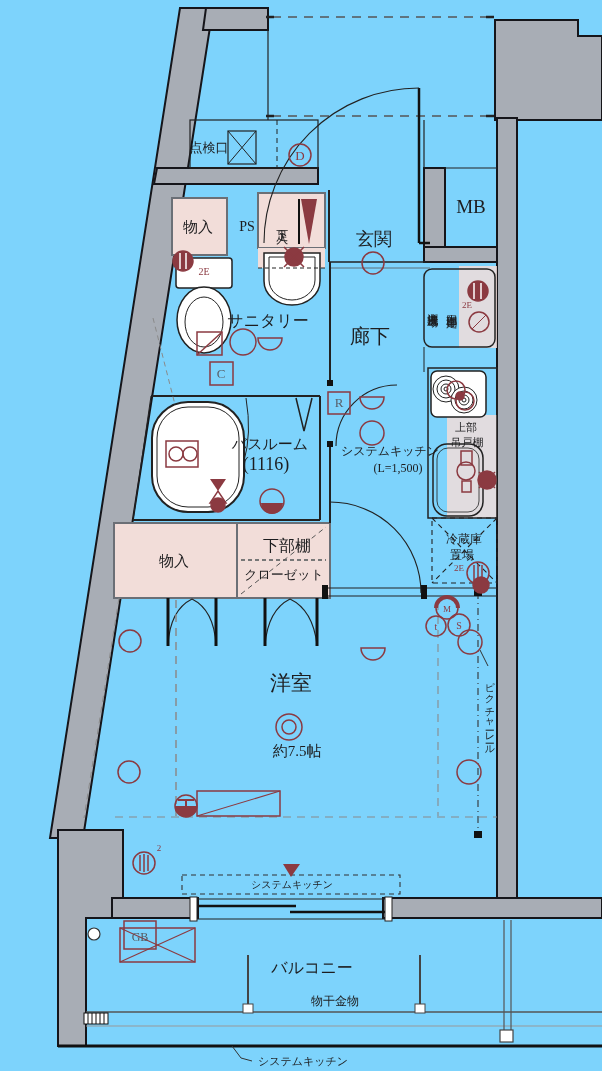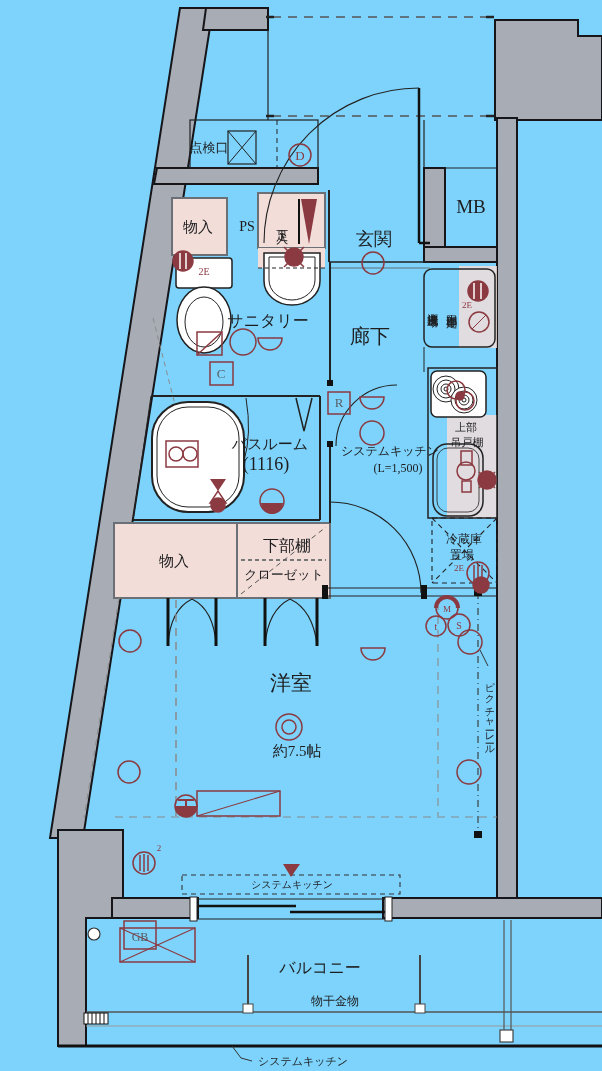--- a/index.html
+++ b/index.html
@@ -339,19 +339,19 @@
       <div class="lbl" style="left: 174px; top: 562px; font-size: 15px;">物入</div>
       <div class="lbl" style="left: 287px; top: 546px; font-size: 16px;">下部棚</div>
       <div class="lbl" style="left: 284px; top: 575px; font-size: 13px;">クローゼット</div>
       <div class="lbl" style="left: 291px; top: 683px; font-size: 21px;">洋室</div>
       <div class="lbl" style="left: 297px; top: 752px; font-size: 15px;">約7.5帖</div>
       <div class="lbl" style="left: 447px; top: 610px; font-size: 9px; color: rgb(139, 58, 65);">M</div>
       <div class="lbl" style="left: 436px; top: 627px; font-size: 10px; color: rgb(139, 58, 65);">t</div>
       <div class="lbl" style="left: 459px; top: 626px; font-size: 10px; color: rgb(139, 58, 65);">S</div>
       <div class="lbl v" style="left: 489px; top: 713px; font-size: 10px;">ピクチャーレール</div>
       <div class="lbl" style="left: 292px; top: 885px; font-size: 10px;">システムキッチン</div>
-      <div class="lbl" style="left: 320px; top: 968px; font-size: 16px;">バルコニー</div>
+      <div class="lbl" style="left: 312px; top: 968px; font-size: 16px;">バルコニー</div>
       <div class="lbl" style="left: 335px; top: 1001px; font-size: 12px;">物干金物</div>
       <div class="lbl" style="left: 303px; top: 1062px; font-size: 11px;">システムキッチン</div>
       <div class="lbl" style="left: 140px; top: 937px; font-size: 12px; color: rgb(85, 88, 94);">GB</div>
       <div class="lbl" style="left: 159px; top: 849px; font-size: 9px; color: rgb(139, 58, 65);">2</div>
     </div>
 </div>
 
 </body></html>

